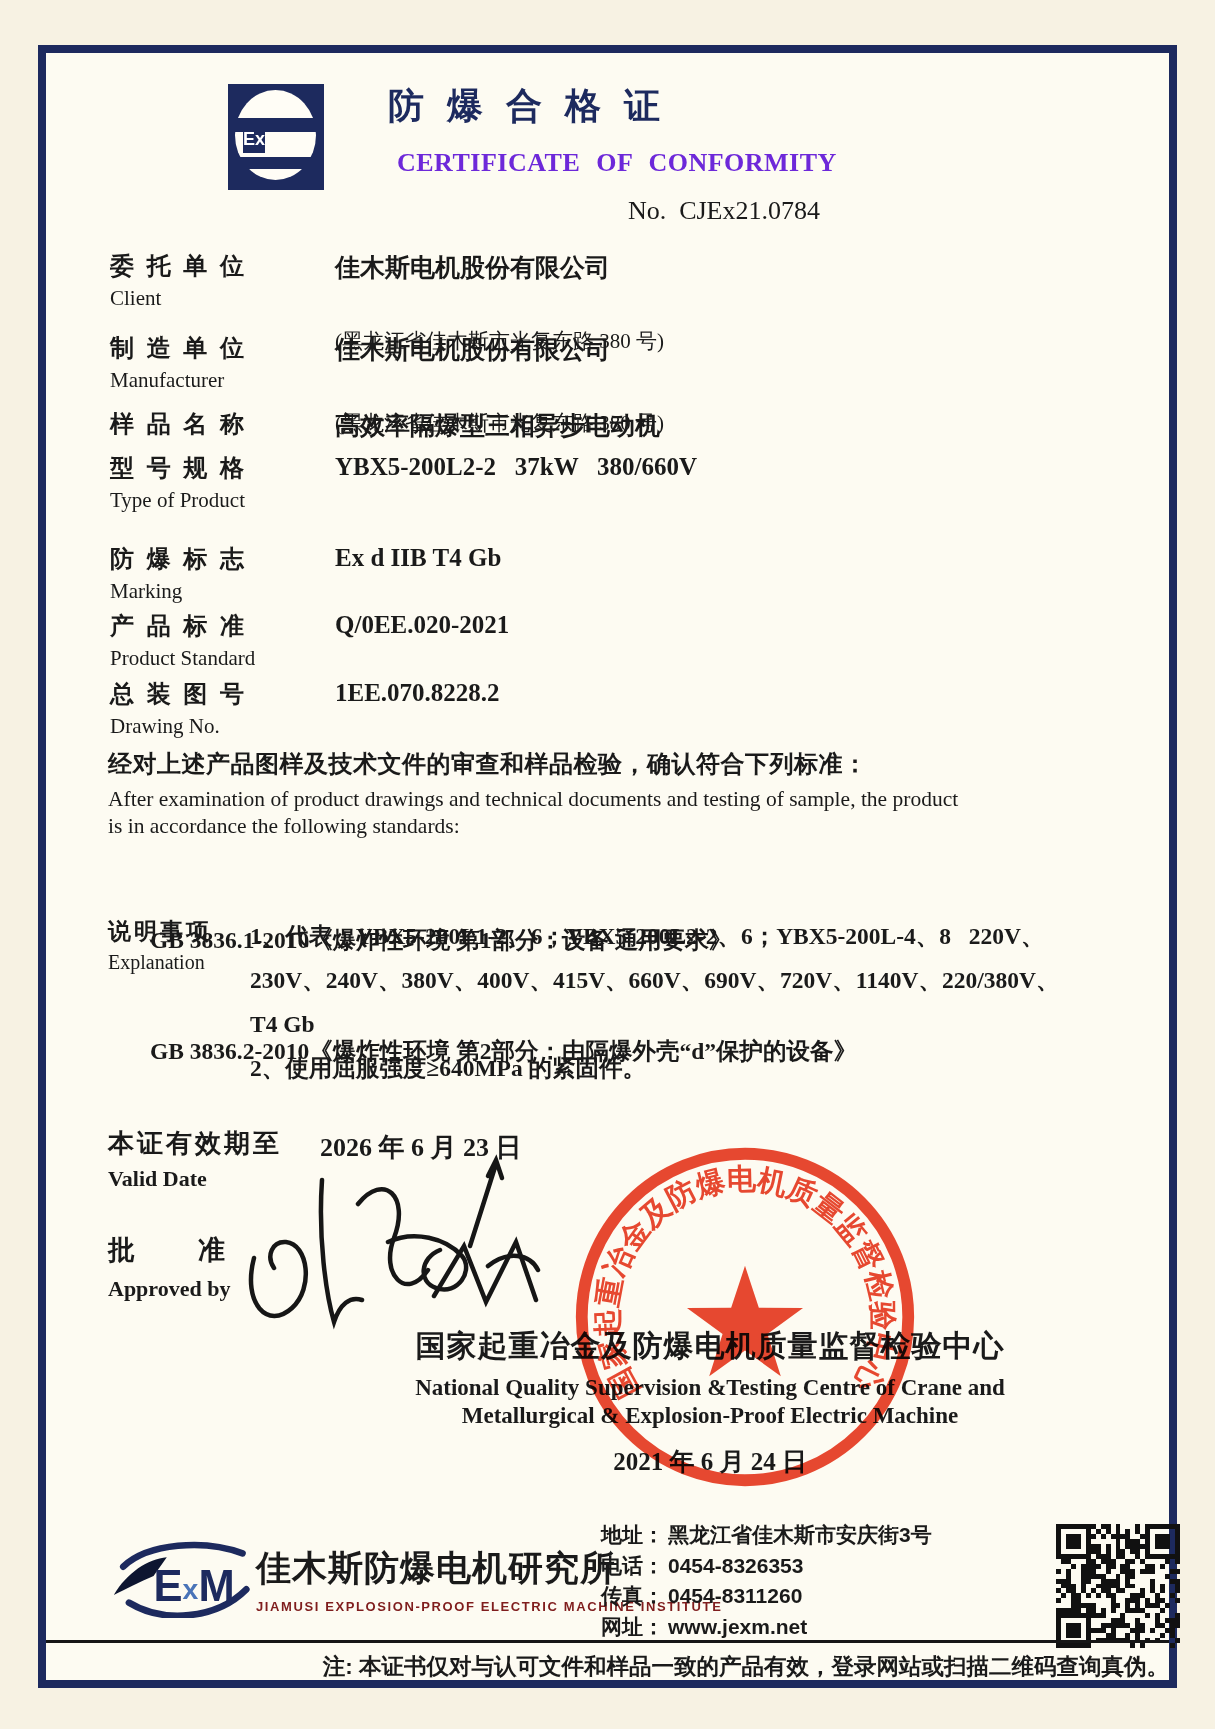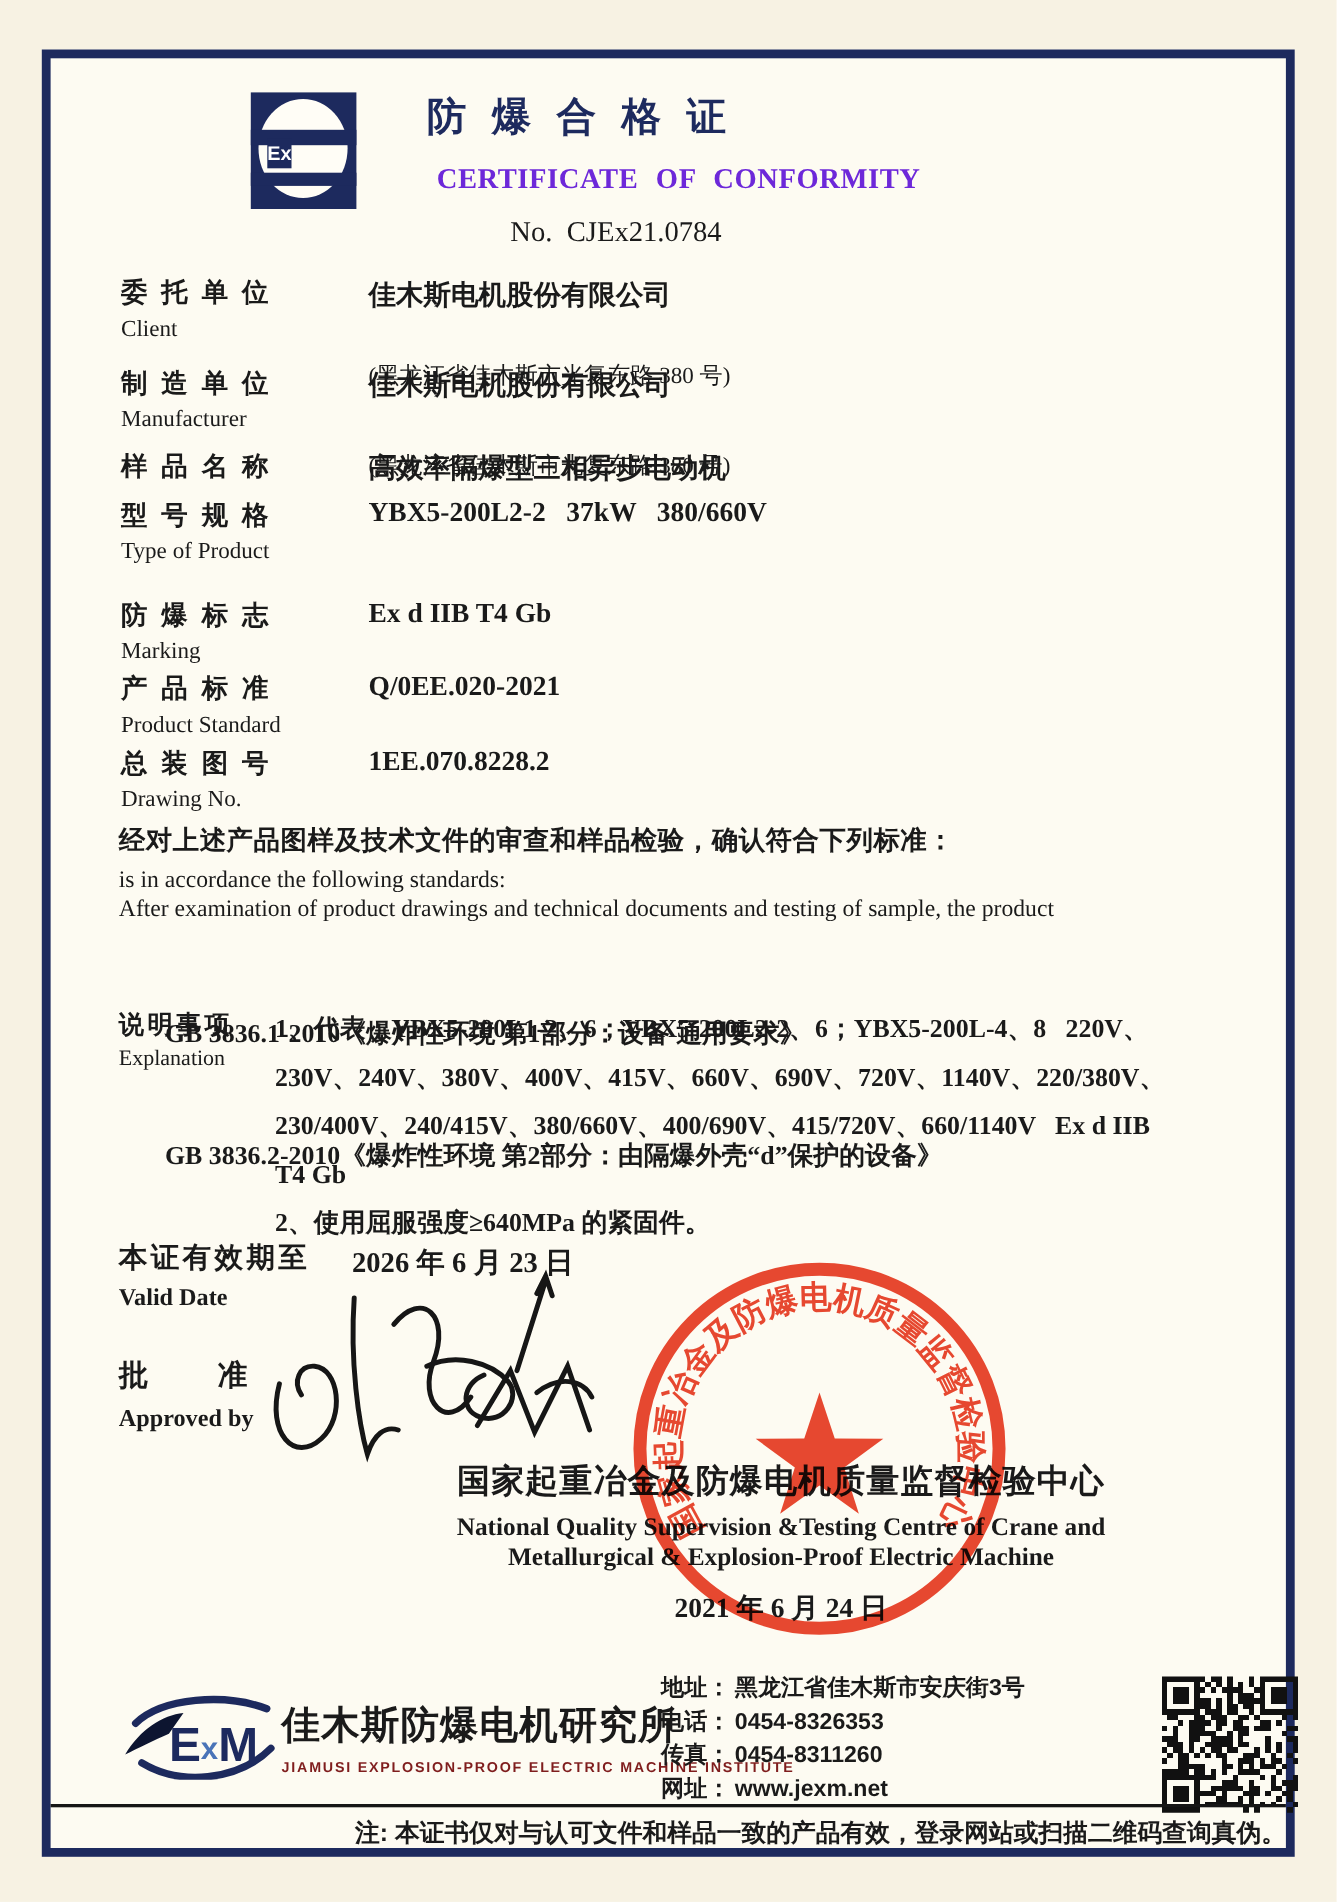--- a/index.html
+++ b/index.html
@@ -14,21 +14,21 @@
   
   .logo{left:228px;top:84px;width:96px;height:106px;background:#1d2a5e;}
   .logo-ell{position:absolute;left:7px;top:6px;right:8px;bottom:10px;background:#fffdf6;border-radius:50%;}
   .logo-bar{position:absolute;left:0;right:0;background:#1d2a5e;}
   .bar1{top:34px;height:14px;}
   .bar2{top:73px;height:12px;}
   .ex-badge{position:absolute;left:15px;top:42px;width:22px;height:27px;background:#1d2a5e;
             color:#fff;font:900 18px "Liberation Sans",sans-serif;display:flex;align-items:center;justify-content:center;}
   .title-cn{left:388px;top:82px;font-size:36px;font-weight:900;color:#1d2a5e;letter-spacing:7px;white-space:pre;}
   .title-en{left:397px;top:148px;font-size:26px;font-weight:700;color:#6d28d9;letter-spacing:.5px;word-spacing:9px;}
-  .cert-no{left:300px;width:520px;top:196px;text-align:center;font-size:26px;white-space:pre;}
+  .cert-no{left:300px;width:520px;top:196px;text-align:right;font-size:26px;white-space:pre;}
 
   
   .frow{position:absolute;left:110px;width:1012px;}
   .lcn{font:700 24px "Liberation Sans",sans-serif;letter-spacing:3px;}
   .len{font:400 21px "Liberation Serif",serif;margin-top:4px;}
   .fval{position:absolute;left:225px;top:1px;white-space:pre;}
   .v1{font:600 25px "Liberation Serif",serif;}
   .v2{font:500 21px "Liberation Serif",serif;margin-top:7px;}
 
   
@@ -121,37 +121,36 @@
   </div>
   <div class="frow" style="top:678px">
     <div class="lcn">总 装 图 号</div>
     <div class="len">Drawing No.</div>
     <div class="fval"><div class="v1">1EE.070.8228.2</div></div>
   </div>
 
   <div class="abs conf">
     <div class="c-cn">经对上述产品图样及技术文件的审查和样品检验，确认符合下列标准：</div>
     <div class="c-en">
+      <div>After examination of product drawings and technical documents and testing of sample, the product</div>
       <div>is in accordance the following standards:</div>
-      <div>After examination of product drawings and technical documents and testing of sample, the product</div>
     </div>
     <div class="std">
       <div>GB 3836.1-2010《爆炸性环境 第1部分：设备 通用要求》</div>
       <div>GB 3836.2-2010《爆炸性环境 第2部分：由隔爆外壳“d”保护的设备》</div>
     </div>
   </div>
 
   <div class="abs expl-label">
     <div class="lcn" style="font-size:23px">说明事项</div>
     <div class="len" style="font-size:20px">Explanation</div>
   </div>
   <div class="abs expl-lines">
     <div>1、代表：YBX5-200L1-2、6；YBX5-200L2-2、6；YBX5-200L-4、8   220V、</div>
     <div>230V、240V、380V、400V、415V、660V、690V、720V、1140V、220/380V、</div>
-    <div>230/400V、240/415V、380/660V、400/690V、415/720V、660/1140V   Ex d IIB</div>
     <div>T4 Gb</div>
     <div>2、使用屈服强度≥640MPa 的紧固件。</div>
   </div>
 
   <div class="abs valid">
     <div class="lcn">本证有效期至</div>
     <div class="len">Valid Date</div>
     <div class="valid-val">2026 年 6 月 23 日</div>
   </div>
 

